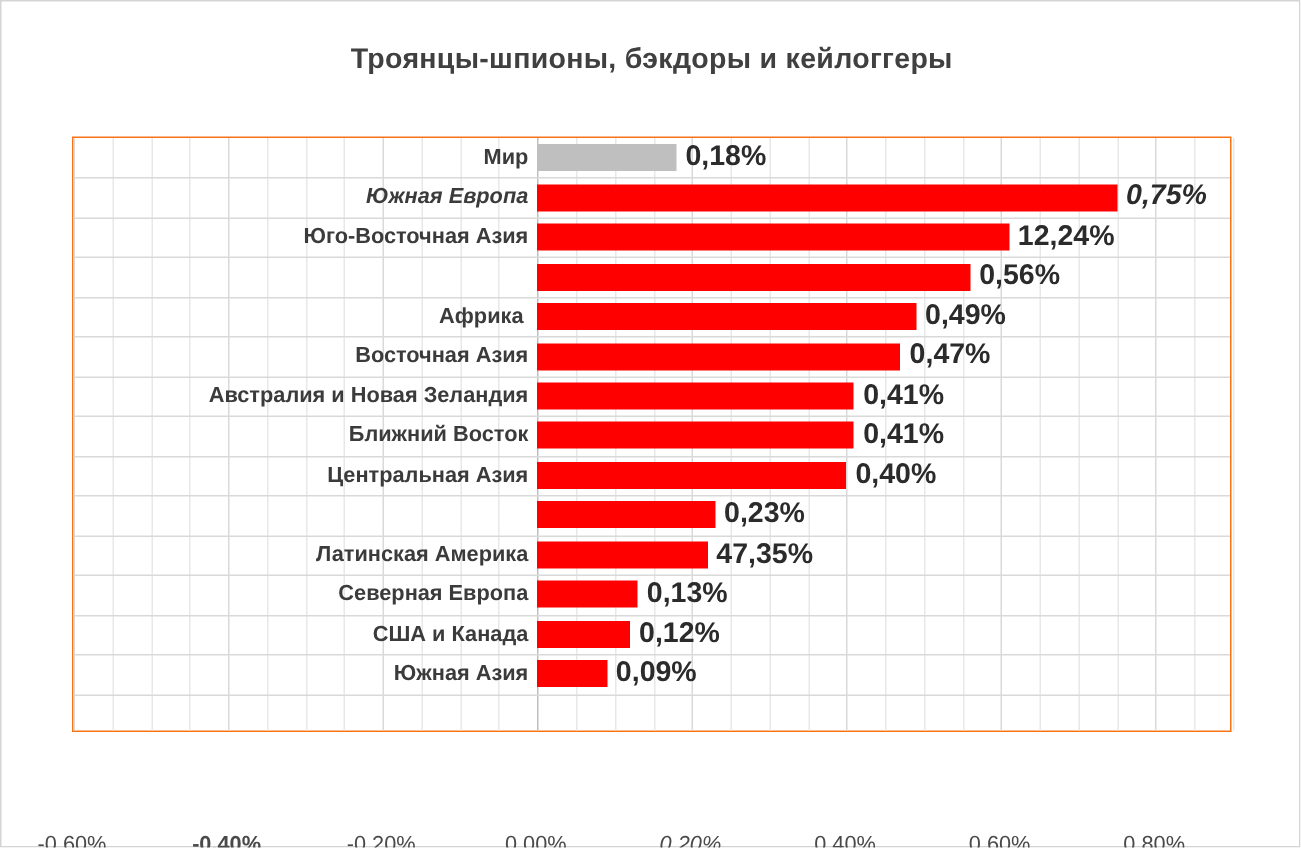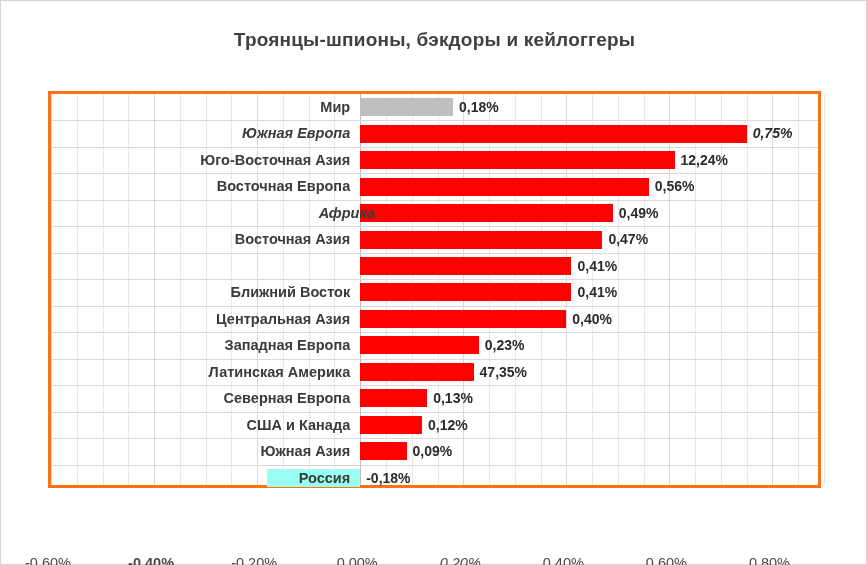--- a/index.html
+++ b/index.html
@@ -33,21 +33,21 @@
     letter-spacing: 0.2px;
   }
   
   #plot-area {
     position: absolute;
     left: 47px;
     top: 90px;
     width: 773px;
     height: 397px;
     background: #ffffff;
-    border: 3px solid #f97316;
+    border: 1px solid #f97316;
     box-sizing: border-box;
   }
   .vgrid {
     position: absolute;
     top: 0;
     bottom: 0;
     width: 1px;
     background: #d9d9d9;
   }
   .vgrid.minor { background: #e8e8e8; }
@@ -84,21 +84,21 @@
     height: 18px;
     background: #ff0000;
   }
   .bar.world { background: #bfbfbf; }
   .bar.russia { background: #99fff2; }
   .val-label {
     position: absolute;
     top: 0;
     height: 26.4px;
     line-height: 26.4px;
-    font-size: 14px;
+    font-size: 19px;
     font-weight: bold;
     color: #2b2b2b;
     white-space: nowrap;
   }
   #x-axis-labels {
     position: absolute;
     left: 47px;
     top: 526px;
     width: 773px;
     height: 24px;
@@ -165,56 +165,55 @@
       </div>
       <div class="hgrid" style="top: 52.9333px;"></div>
       <div class="row" style="top: 52.9333px; height: 26.4667px;">
         <div class="bar" style="left: 309.2px; width: 314.353px; top: 4.23333px;"></div>
         <div class="cat-label" style="right: 463.8px; height: 26.4667px; line-height: 26.4667px;">Юго-Восточная Азия</div>
         <div class="val-label" style="height: 26.4667px; line-height: 26.4667px; left: 629.553px;">12,24%</div>
       </div>
       <div class="hgrid" style="top: 79.4px;"></div>
       <div class="row" style="top: 79.4px; height: 26.4667px;">
         <div class="bar" style="left: 309.2px; width: 288.587px; top: 4.23333px;"></div>
-        <div class="cat-label" style="right: 463.8px; height: 26.4667px; line-height: 26.4667px;">Восточная Европа</div>
         <div class="val-label" style="height: 26.4667px; line-height: 26.4667px; left: 603.787px;">0,56%</div>
       </div>
       <div class="hgrid" style="top: 105.867px;"></div>
       <div class="row" style="top: 105.867px; height: 26.4667px;">
         <div class="bar" style="left: 309.2px; width: 252.513px; top: 4.23333px;"></div>
-        <div class="cat-label" style="right: 439px; height: 26.4667px; line-height: 26.4667px; font-style: italic;">Африка</div>
+        <div class="cat-label" style="right: 467px; height: 26.4667px; line-height: 26.4667px;">Африка</div>
         <div class="val-label" style="height: 26.4667px; line-height: 26.4667px; left: 567.713px;">0,49%</div>
       </div>
       <div class="hgrid" style="top: 132.333px;"></div>
       <div class="row" style="top: 132.333px; height: 26.4667px;">
         <div class="bar" style="left: 309.2px; width: 242.207px; top: 4.23333px;"></div>
         <div class="cat-label" style="right: 463.8px; height: 26.4667px; line-height: 26.4667px;">Восточная Азия</div>
         <div class="val-label" style="height: 26.4667px; line-height: 26.4667px; left: 557.407px;">0,47%</div>
       </div>
       <div class="hgrid" style="top: 158.8px;"></div>
       <div class="row" style="top: 158.8px; height: 26.4667px;">
         <div class="bar" style="left: 309.2px; width: 211.287px; top: 4.23333px;"></div>
+        <div class="cat-label" style="right: 463.8px; height: 26.4667px; line-height: 26.4667px;">Австралия и Новая Зеландия</div>
         <div class="val-label" style="height: 26.4667px; line-height: 26.4667px; left: 526.487px;">0,41%</div>
       </div>
       <div class="hgrid" style="top: 185.267px;"></div>
       <div class="row" style="top: 185.267px; height: 26.4667px;">
         <div class="bar" style="left: 309.2px; width: 211.287px; top: 4.23333px;"></div>
         <div class="cat-label" style="right: 463.8px; height: 26.4667px; line-height: 26.4667px;">Ближний Восток</div>
         <div class="val-label" style="height: 26.4667px; line-height: 26.4667px; left: 526.487px;">0,41%</div>
       </div>
       <div class="hgrid" style="top: 211.733px;"></div>
       <div class="row" style="top: 211.733px; height: 26.4667px;">
         <div class="bar" style="left: 309.2px; width: 206.133px; top: 4.23333px;"></div>
         <div class="cat-label" style="right: 463.8px; height: 26.4667px; line-height: 26.4667px;">Центральная Азия</div>
         <div class="val-label" style="height: 26.4667px; line-height: 26.4667px; left: 521.333px;">0,40%</div>
       </div>
       <div class="hgrid" style="top: 238.2px;"></div>
       <div class="row" style="top: 238.2px; height: 26.4667px;">
         <div class="bar" style="left: 309.2px; width: 118.527px; top: 4.23333px;"></div>
-        <div class="cat-label" style="right: 463.8px; height: 26.4667px; line-height: 26.4667px;">Западная Европа</div>
         <div class="val-label" style="height: 26.4667px; line-height: 26.4667px; left: 433.727px;">0,23%</div>
       </div>
       <div class="hgrid" style="top: 264.667px;"></div>
       <div class="row" style="top: 264.667px; height: 26.4667px;">
         <div class="bar" style="left: 309.2px; width: 113.373px; top: 4.23333px;"></div>
         <div class="cat-label" style="right: 463.8px; height: 26.4667px; line-height: 26.4667px;">Латинская Америка</div>
         <div class="val-label" style="height: 26.4667px; line-height: 26.4667px; left: 428.573px;">47,35%</div>
       </div>
       <div class="hgrid" style="top: 291.133px;"></div>
       <div class="row" style="top: 291.133px; height: 26.4667px;">
@@ -228,25 +227,20 @@
         <div class="cat-label" style="right: 463.8px; height: 26.4667px; line-height: 26.4667px;">США и Канада</div>
         <div class="val-label" style="height: 26.4667px; line-height: 26.4667px; left: 377.04px;">0,12%</div>
       </div>
       <div class="hgrid" style="top: 344.067px;"></div>
       <div class="row" style="top: 344.067px; height: 26.4667px;">
         <div class="bar" style="left: 309.2px; width: 46.38px; top: 4.23333px;"></div>
         <div class="cat-label" style="right: 463.8px; height: 26.4667px; line-height: 26.4667px;">Южная Азия</div>
         <div class="val-label" style="height: 26.4667px; line-height: 26.4667px; left: 361.58px;">0,09%</div>
       </div>
       <div class="hgrid" style="top: 370.533px;"></div>
-      <div class="row" style="top: 370.533px; height: 26.4667px;">
-        <div class="bar russia" style="left: 216.44px; width: 92.76px; top: 4.23333px;"></div>
-        <div class="cat-label" style="right: 463.8px; height: 26.4667px; line-height: 26.4667px;">Россия</div>
-        <div class="val-label" style="height: 26.4667px; line-height: 26.4667px; left: 315.2px;">-0,18%</div>
-      </div>
     </div>
 
   <div id="x-axis-labels">
       <div class="xtick" style="left: 0px;">-0,60%</div>
       <div class="xtick" style="left: 103.067px; font-weight: bold;">-0,40%</div>
       <div class="xtick" style="left: 206.133px;">-0,20%</div>
       <div class="xtick" style="left: 309.2px;">0,00%</div>
       <div class="xtick" style="left: 412.267px; font-style: italic;">0,20%</div>
       <div class="xtick" style="left: 515.333px;">0,40%</div>
       <div class="xtick" style="left: 618.4px;">0,60%</div>

